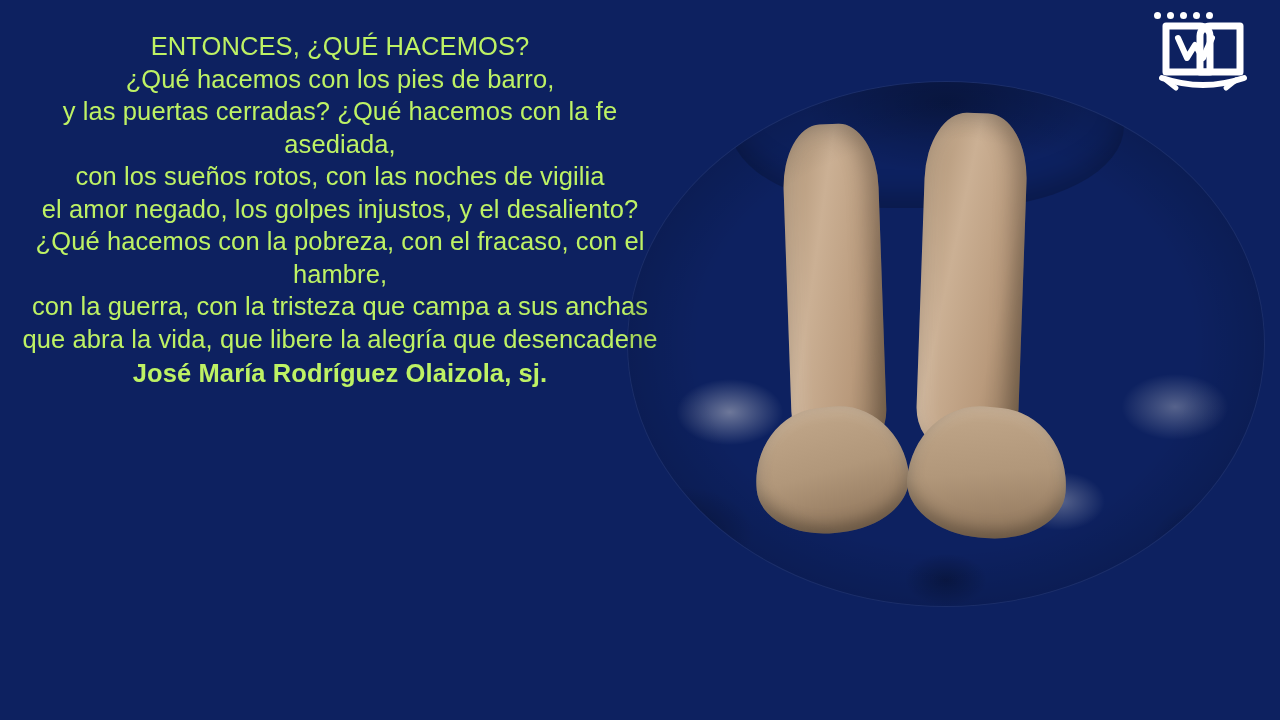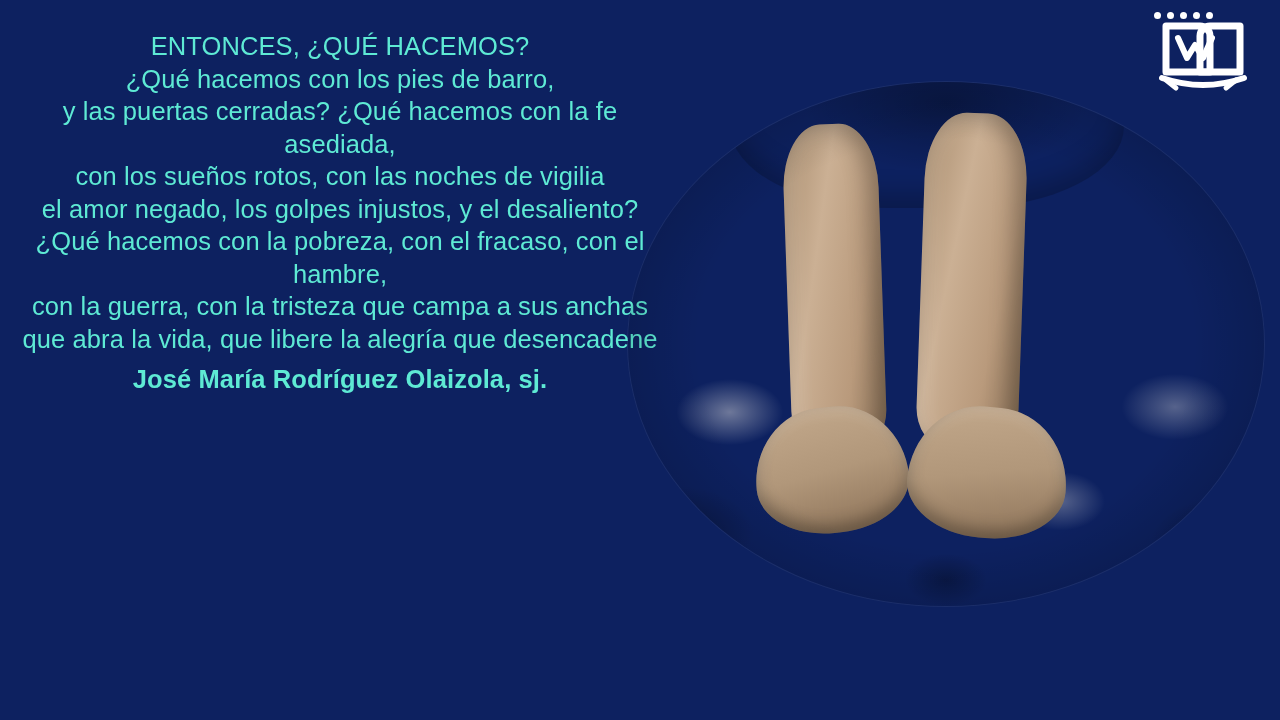--- a/index.html
+++ b/index.html
@@ -20,32 +20,32 @@
     overflow: hidden;
   }
 
   
   .poem {
     position: absolute;
     left: 20px;
     top: 30px;
     width: 640px;
     text-align: center;
-    color: #5eead4;
+    color: #bef264;
     font-size: 25.5px;
     line-height: 1.275;
     letter-spacing: 0.1px;
   }
   .poem .line {
     display: block;
   }
   .poem .author {
     display: block;
     font-weight: bold;
-    margin-top: 8px;
+    margin-top: 2px;
   }
 
   
   .photo-frame {
     position: absolute;
     left: 628px;
     top: 82px;
     width: 636px;
     height: 524px;
     border-radius: 50%;

